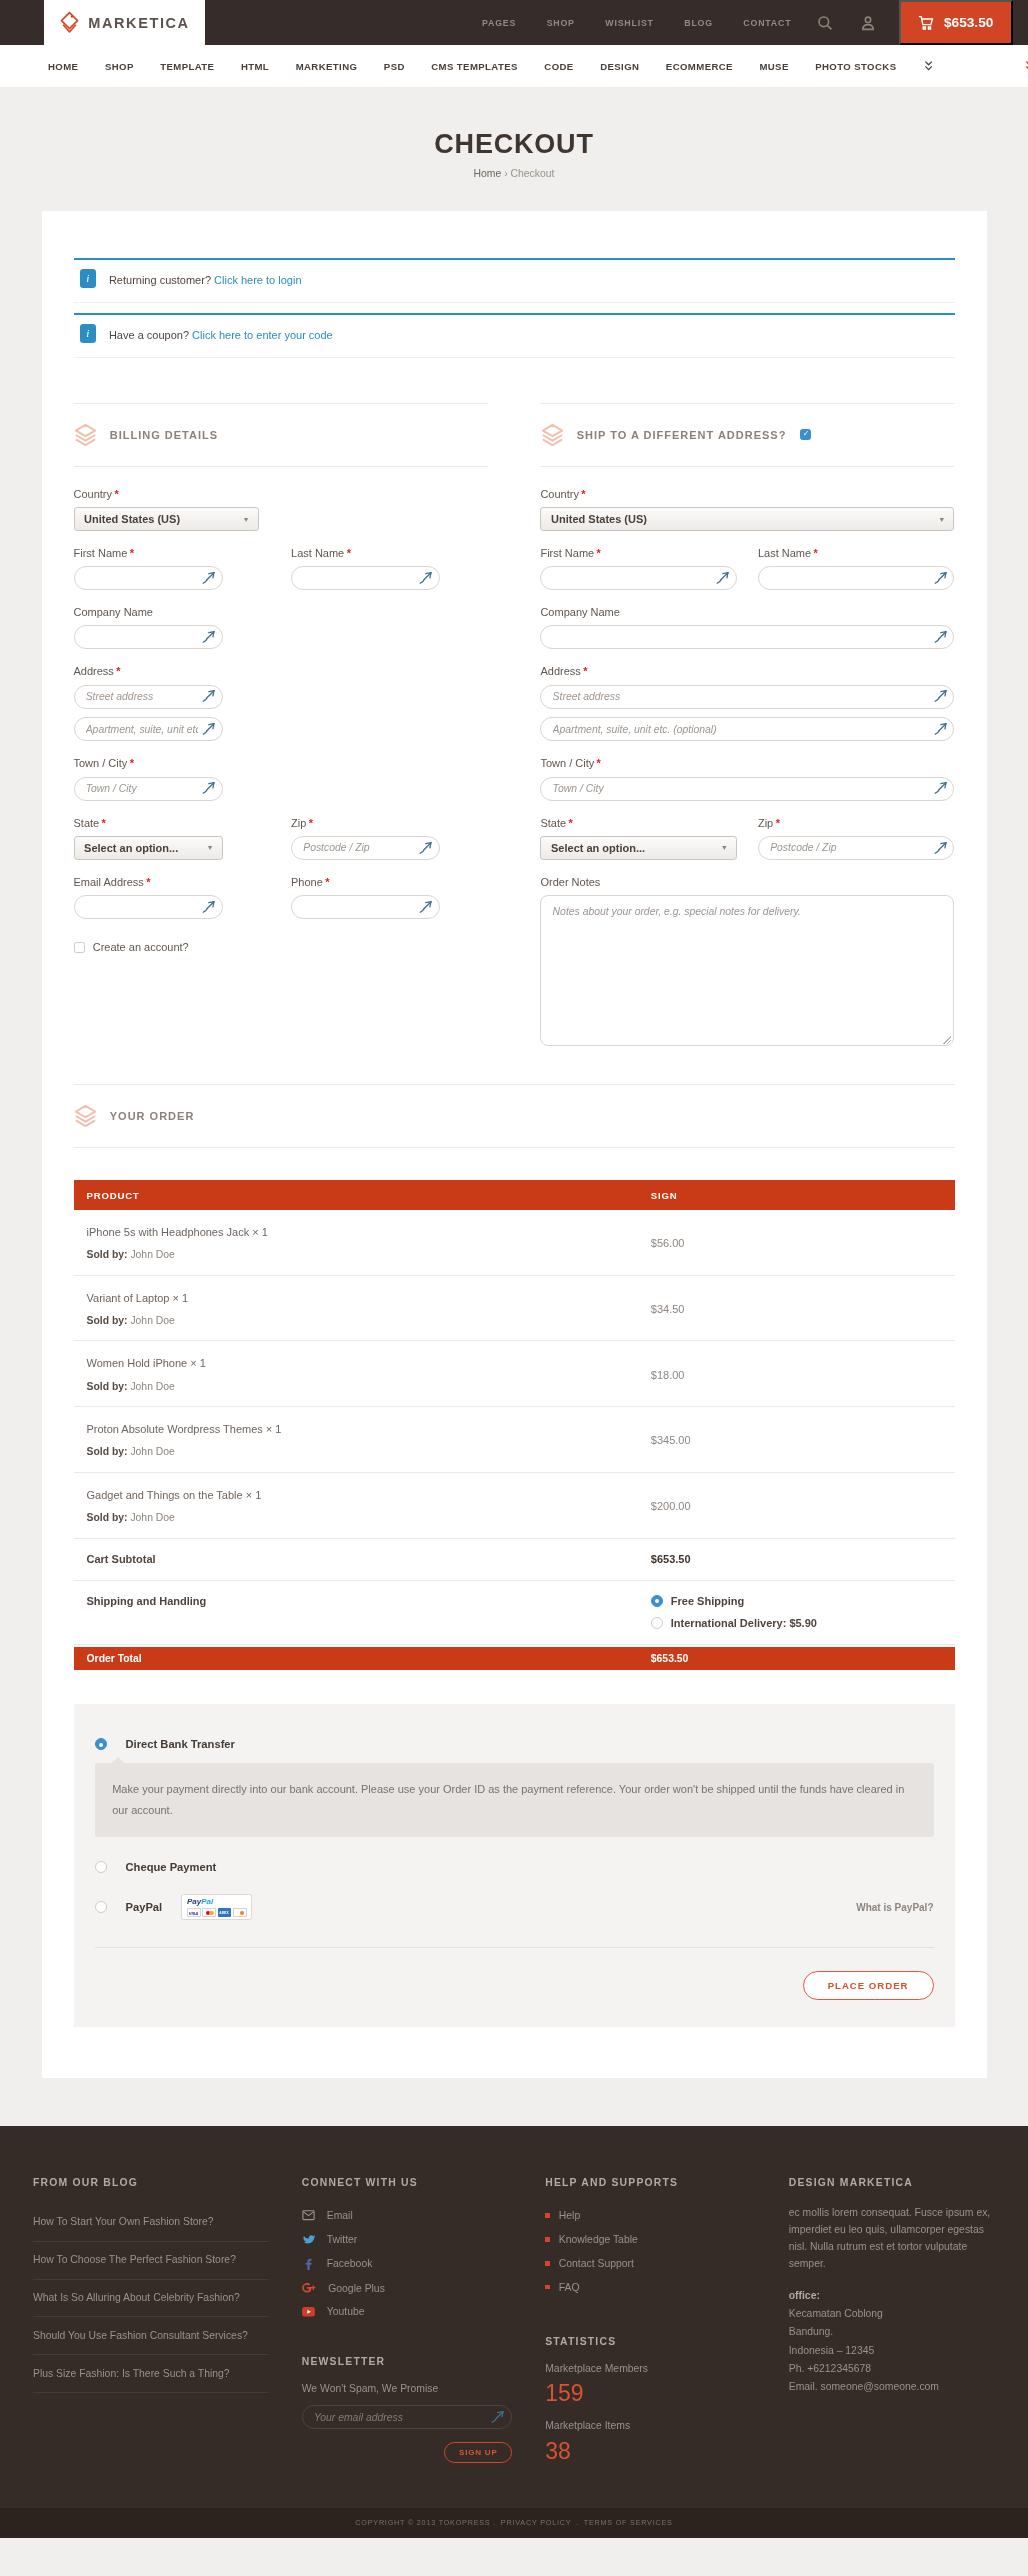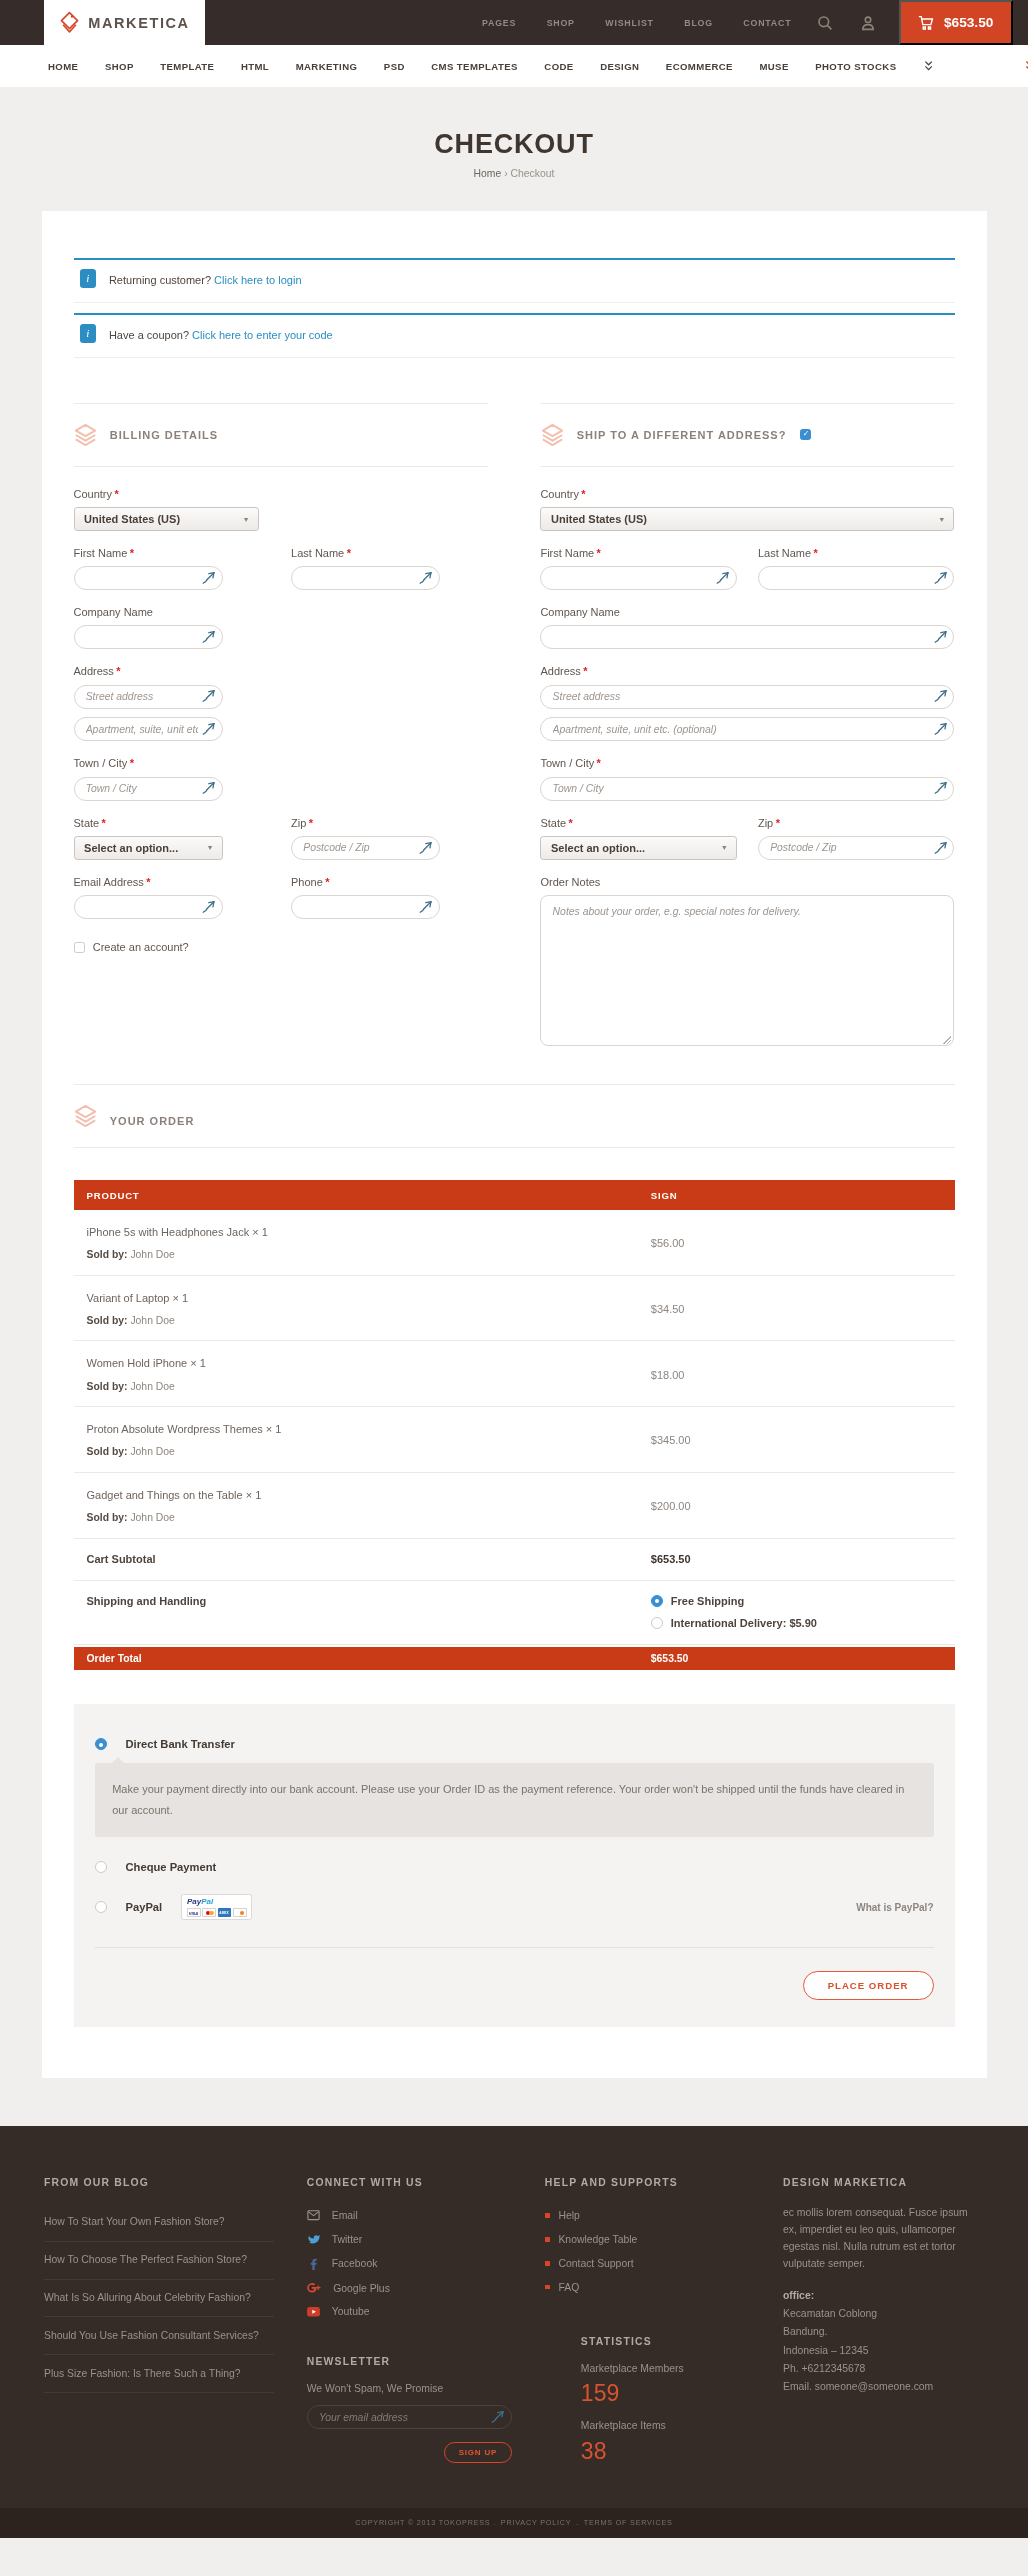--- a/index.html
+++ b/index.html
@@ -96,36 +96,36 @@
   .mcard.mc::before { content:""; position:absolute; left:2.4px; top:1.6px; width:4.8px; height:4.8px; border-radius:50%; background:#eb001b; }
   .mcard.mc::after { content:""; position:absolute; left:5.6px; top:1.6px; width:4.8px; height:4.8px; border-radius:50%; background:#f79e1b; opacity:.9; }
   .mcard.amex { background:#2e77bc; border-color:#2e77bc; }
   .mcard.amex::after { content:"AMEX"; position:absolute; left:0.8px; top:2.4px; font-size:3.2px; color:#fff; }
   .mcard.disc::before { content:""; position:absolute; right:1.6px; top:2.4px; width:4px; height:4px; border-radius:50%; background:#f48120; }
   .whats-pp { margin-left:auto; font-size:10px; color:#8d857f; text-decoration:none; }
   .place-wrap { border-top:0.8px solid #e3e0dd; margin-top:27px; padding-top:22.5px; text-align:right; }
   .place-order { background:#fff; border:1.6px solid #e2593b; color:#d94f2f; border-radius:14.5px; padding:8px 24px; font-size:9.6px; font-weight:bold; letter-spacing:1px; cursor:pointer; font-family:"Liberation Sans", sans-serif; }
 
   
-  footer { background:#352b27; padding:51px 44px 43px; display:grid; grid-template-columns:1.12fr 1fr 1fr .98fr; column-gap:33px; }
+  footer { background:#352b27; padding:51px 33px 43px; display:grid; grid-template-columns:1.12fr 1fr 1fr .98fr; column-gap:33px; }
   .f-title { font-size:10.4px; font-weight:bold; letter-spacing:1.2px; color:#b3aaa3; margin-bottom:16px; }
   .f-blog-item { font-size:10.4px; line-height:1.55; color:#9b928b; padding:10.4px 0; border-bottom:0.8px solid #453b36; cursor:pointer; }
   .f-blog-item:first-of-type { padding-top:3.2px; }
   .f-social { list-style:none; }
   .f-social li { display:flex; align-items:center; gap:12px; padding:6.4px 0; font-size:10.4px; color:#9b928b; cursor:pointer; }
   .f-news { margin-top:32px; }
   .f-tagline { font-size:10.4px; color:#9b928b; margin-bottom:11.2px; }
   .news-pill { position:relative; }
   .news-pill input { width:100%; height:24px; background:transparent; border:1.6px solid #4d433c; border-radius:13px; padding:0 24px 0 11.2px; font-size:10.4px; color:#c5bcb5; outline:none; font-family:"Liberation Sans", sans-serif; }
   .news-pill input::placeholder { font-style:italic; color:#857b74; }
   .signup-btn { margin-top:13px; float:right; background:transparent; border:1.6px solid #d8452a; color:#e0552f; border-radius:11.2px; padding:4.8px 13.7px; font-size:8px; font-weight:bold; letter-spacing:0.8px; cursor:pointer; font-family:"Liberation Sans", sans-serif; }
   .f-help { list-style:none; }
   .f-help li { display:flex; align-items:center; gap:8.8px; padding:6.4px 0; font-size:10.4px; color:#9b928b; cursor:pointer; }
   .bullet { width:4.8px; height:4.8px; background:#d8452a; flex:0 0 auto; }
-  .f-stats { margin-top:37px;margin-left:36px; }
+  .f-stats { margin-top:37px; }
   .stat-label { font-size:10.4px; color:#9b928b; margin-top:13px; }
   .stat-value { font-size:23px; color:#d8532f; margin-top:6.4px; }
   .f-about-text { font-size:10.4px; line-height:1.65; color:#9b928b; }
   .f-office { margin-top:14.5px; font-size:10.4px; line-height:1.75; color:#9b928b; }
   .f-office .office-lbl { font-weight:bold; color:#b3aaa3; }
   .copyright { background:#2c231f; height:30.5px; display:flex; align-items:center; justify-content:center; gap:4.8px; font-size:7.2px; letter-spacing:0.8px; color:#7b716a; }
   .copyright a { color:#7b716a; text-decoration:none; }
 
   .ico { display:inline-block; line-height:0; }
 </style>
@@ -540,21 +540,21 @@
           <label>Order Notes</label>
           <div class="notes-wrap">
             <textarea placeholder="Notes about your order, e.g. special notes for delivery." style=""></textarea>
             <span class="resize-grip"></span>
           </div>
         </div>
       </div>
     </section>
   </div>
 
-  <div class="section-head" style="align-items:flex-end;">
+  <div class="section-head" style="">
     <span class="ico">
       <svg width="21" height="22" viewBox="0 0 26 27">
         <path d="M13 1 L25 8 L13 15 L1 8 Z" fill="none" stroke="#f2bfae" stroke-width="2.4" stroke-linejoin="round"></path>
         <path d="M1 13.5 L13 20.5 L25 13.5" fill="none" stroke="#f2bfae" stroke-width="2.4" stroke-linejoin="round"></path>
         <path d="M1 19 L13 26 L25 19" fill="none" stroke="#f2bfae" stroke-width="2.4" stroke-linejoin="round"></path>
       </svg>
     </span>
     <span class="section-title">YOUR ORDER</span>
   </div>
 

